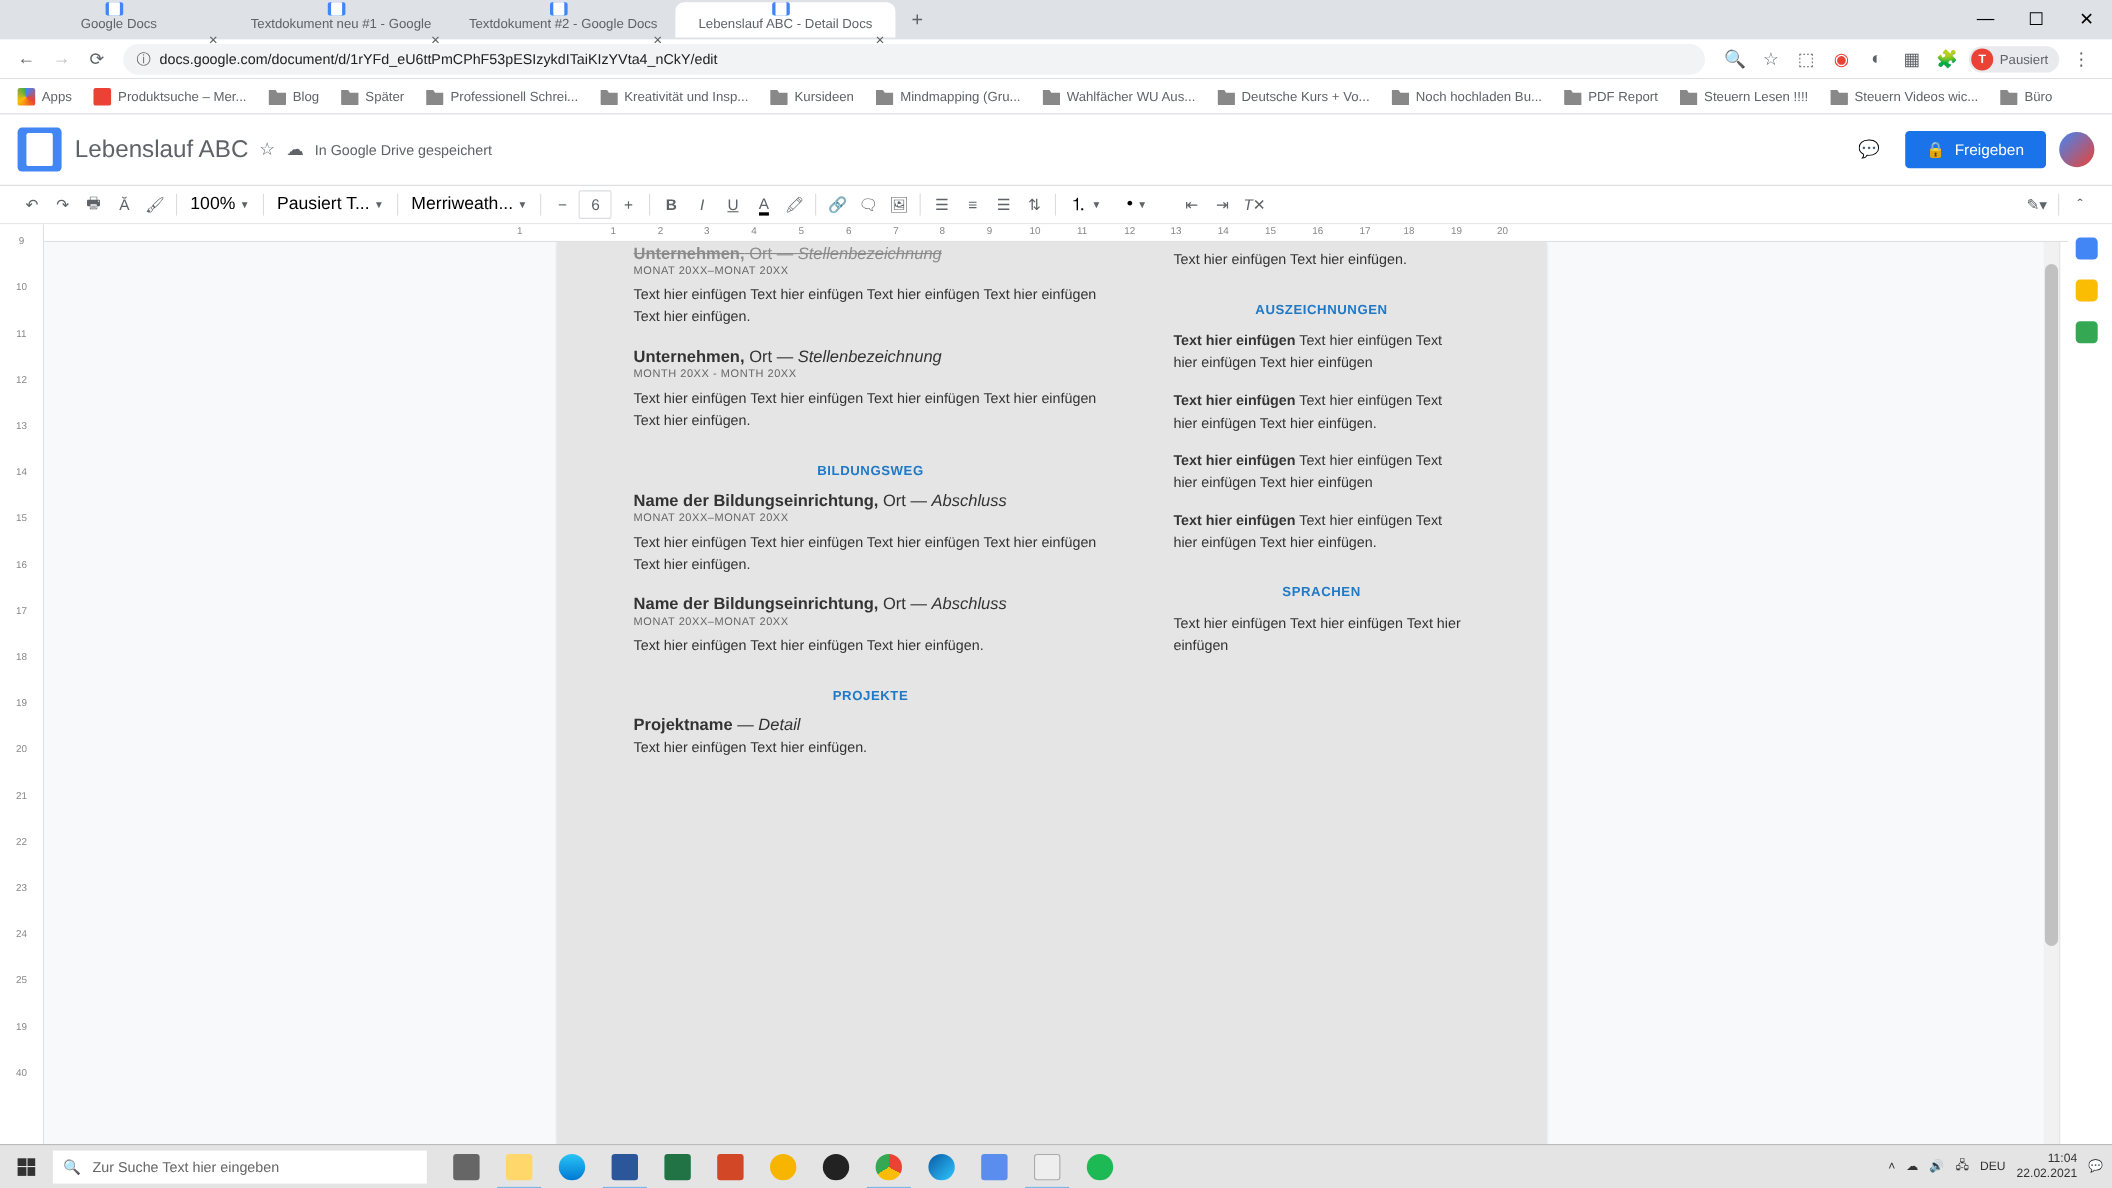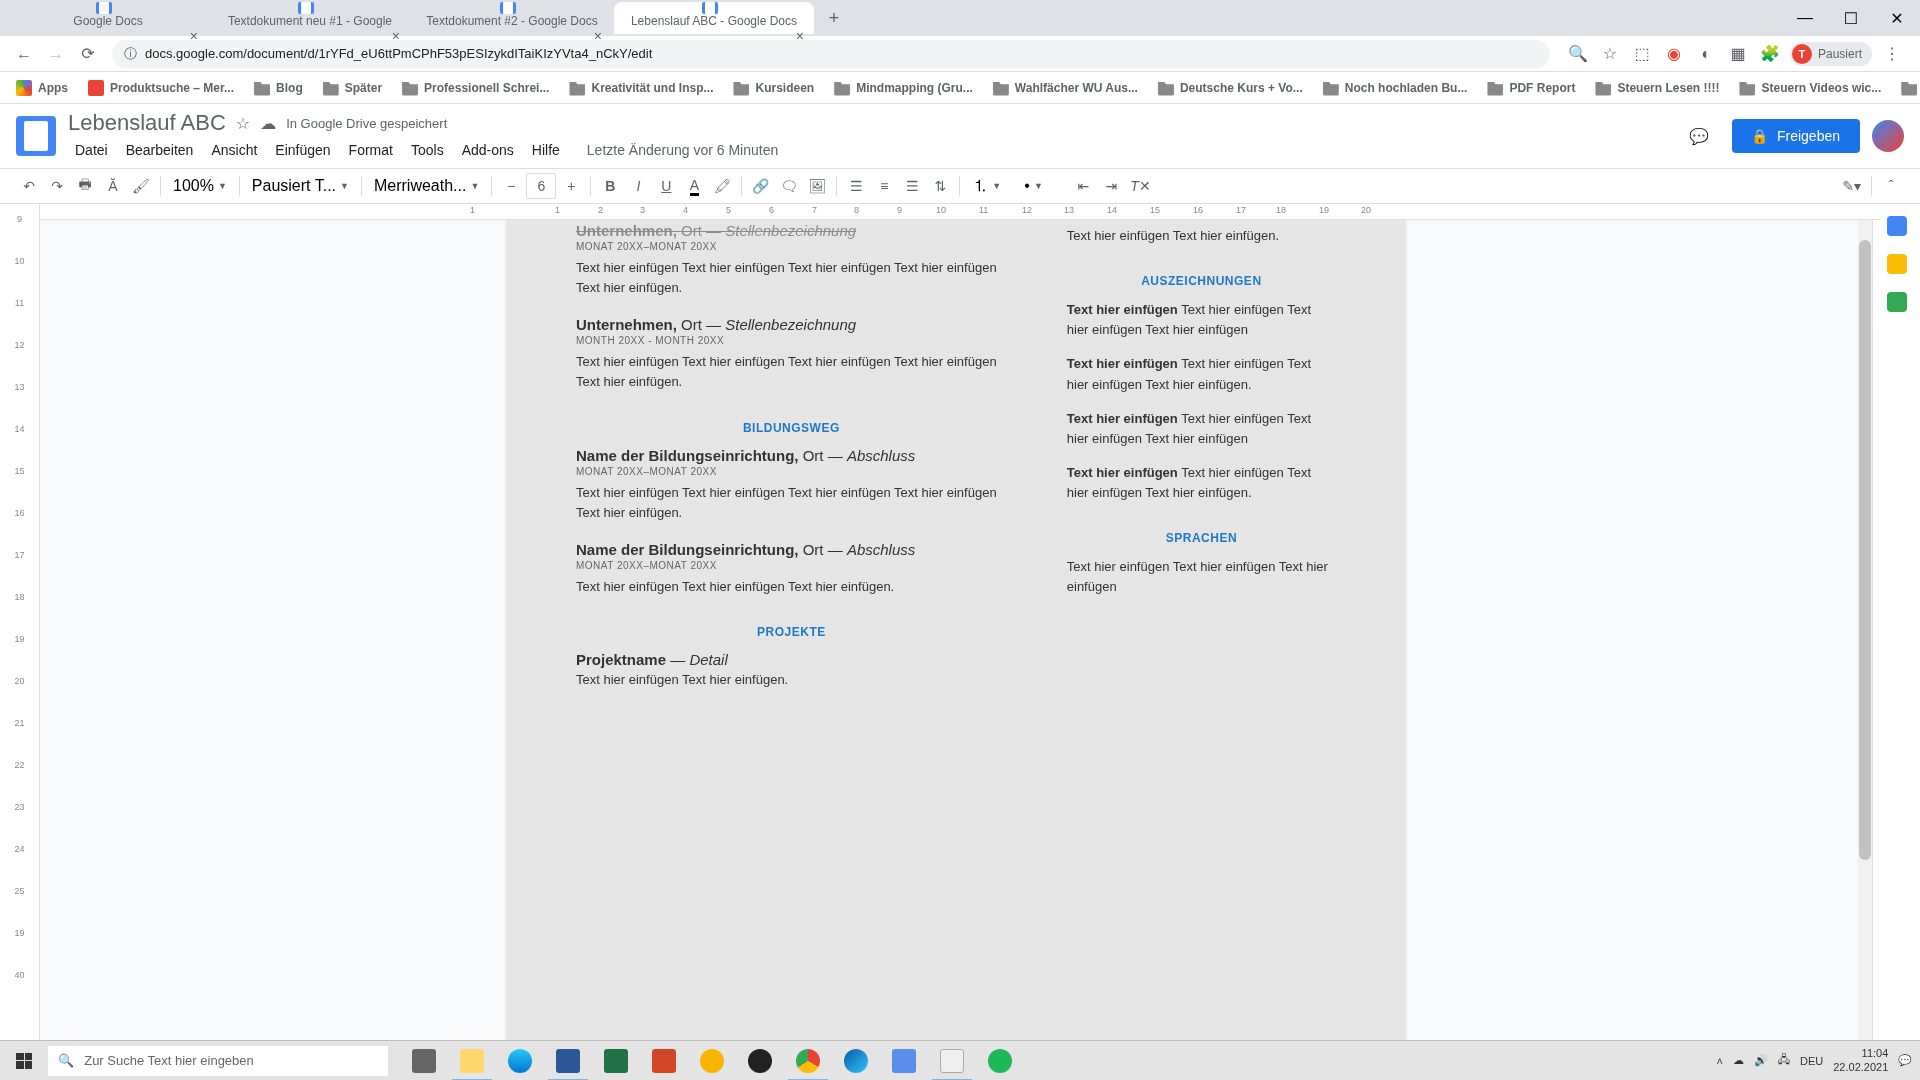--- a/index.html
+++ b/index.html
@@ -19,21 +19,21 @@
 .addr-bar { height: 36px; background: #fff; display: flex; align-items: center; padding: 0 8px; border-bottom: 1px solid #dadce0; }
 .nav-btn { width: 32px; height: 32px; display: flex; align-items: center; justify-content: center; color: #5f6368; border-radius: 50%; }
 .nav-btn.disabled { color: #bdc1c6; }
 .url-field { flex: 1; height: 28px; background: #f1f3f4; border-radius: 14px; display: flex; align-items: center; padding: 0 12px; font-size: 13px; color: #202124; margin: 0 8px; }
 .url-icon { margin-right: 8px; color: #5f6368; }
 .addr-icons { display: flex; align-items: center; gap: 8px; padding: 0 8px; }
 .addr-icons > * { width: 24px; height: 24px; display: flex; align-items: center; justify-content: center; color: #5f6368; }
 .profile-badge { background: #e8eaed; border-radius: 14px; padding: 2px 10px 2px 2px; display: flex; align-items: center; gap: 6px; font-size: 12px; width: auto; }
 .profile-avatar { width: 20px; height: 20px; border-radius: 50%; background: #ea4335; color: #fff; display: flex; align-items: center; justify-content: center; font-size: 11px; font-weight: bold; }
 
-.bookmarks { height: 32px; background: #fff; display: flex; align-items: center; padding: 0 8px; border-bottom: 1px solid #dadce0; gap: 4px; overflow: hidden; font-weight: bold; }
+.bookmarks { height: 32px; background: #fff; display: flex; align-items: center; padding: 0 8px; border-bottom: 1px solid #dadce0; gap: 4px; overflow: hidden; }
 .bm { display: flex; align-items: center; gap: 6px; padding: 4px 8px; font-size: 12px; color: #5f6368; border-radius: 4px; white-space: nowrap; }
 .bm-icon { width: 16px; height: 16px; border-radius: 2px; }
 .bm-folder { background: #888; clip-path: polygon(0 15%, 40% 15%, 50% 30%, 100% 30%, 100% 100%, 0 100%); }
 
 
 .docs-head { height: 64px; display: flex; align-items: center; padding: 8px 16px; }
 .docs-logo { width: 40px; height: 40px; background: #4285f4; border-radius: 4px; display: flex; align-items: center; justify-content: center; margin-right: 12px; }
 .docs-logo::before { content: ""; width: 24px; height: 30px; background: #fff; border-radius: 2px; }
 .docs-title-area { flex: 1; }
 .docs-title-row { display: flex; align-items: center; gap: 10px; }
@@ -109,21 +109,21 @@
     <span>Textdokument neu #1 - Google</span>
     <span class="tab-close">×</span>
   </div>
   <div class="tab inactive">
     <div class="tab-icon"></div>
     <span>Textdokument #2 - Google Docs</span>
     <span class="tab-close">×</span>
   </div>
   <div class="tab">
     <div class="tab-icon"></div>
-    <span>Lebenslauf ABC - Google Docs</span>
+    <span>Lebenslauf ABC - Detail Docs</span>
     <span class="tab-close">×</span>
   </div>
   <div class="tab-add">+</div>
   <div class="win-controls">
     <div class="win-btn">—</div>
     <div class="win-btn">☐</div>
     <div class="win-btn">✕</div>
   </div>
 </div>
 
@@ -217,31 +217,20 @@
 </div>
 
 <div class="docs-head">
   <div class="docs-logo"></div>
   <div class="docs-title-area">
     <div class="docs-title-row">
       <span class="docs-title">Lebenslauf ABC</span>
       <span class="star-icon">☆</span>
       <span class="cloud-icon">☁</span>
       <span class="drive-status">In Google Drive gespeichert</span>
-    </div>
-    <div class="docs-menu">
-      <span>Datei</span>
-      <span>Bearbeiten</span>
-      <span>Ansicht</span>
-      <span>Einfügen</span>
-      <span>Format</span>
-      <span>Tools</span>
-      <span>Add-ons</span>
-      <span>Hilfe</span>
-      <span class="last-edit">Letzte Änderung vor 6 Minuten</span>
     </div>
   </div>
   <div class="docs-right">
     <div class="comment-btn">💬</div>
     <div class="share-btn">
       <span>🔒</span>
       <span>Freigeben</span>
     </div>
     <div class="acct-avatar"></div>
   </div>

